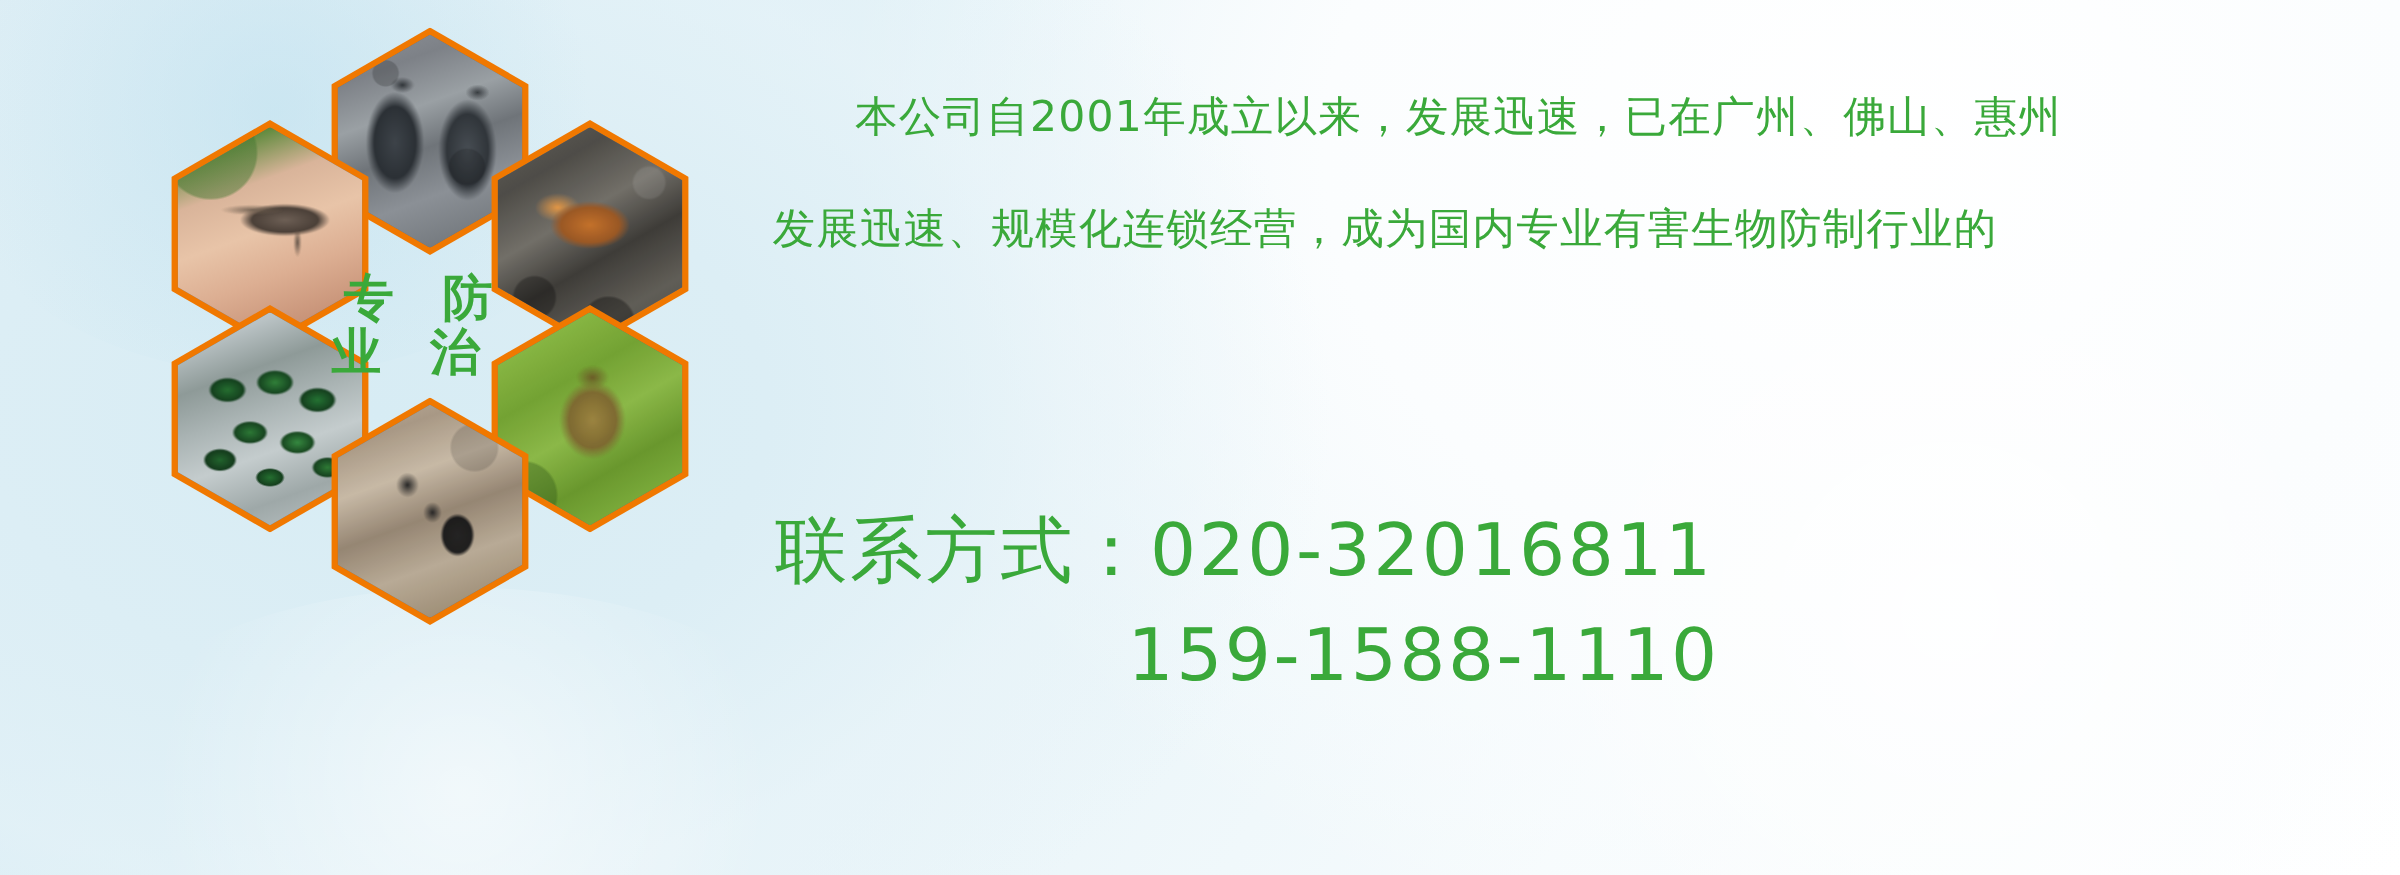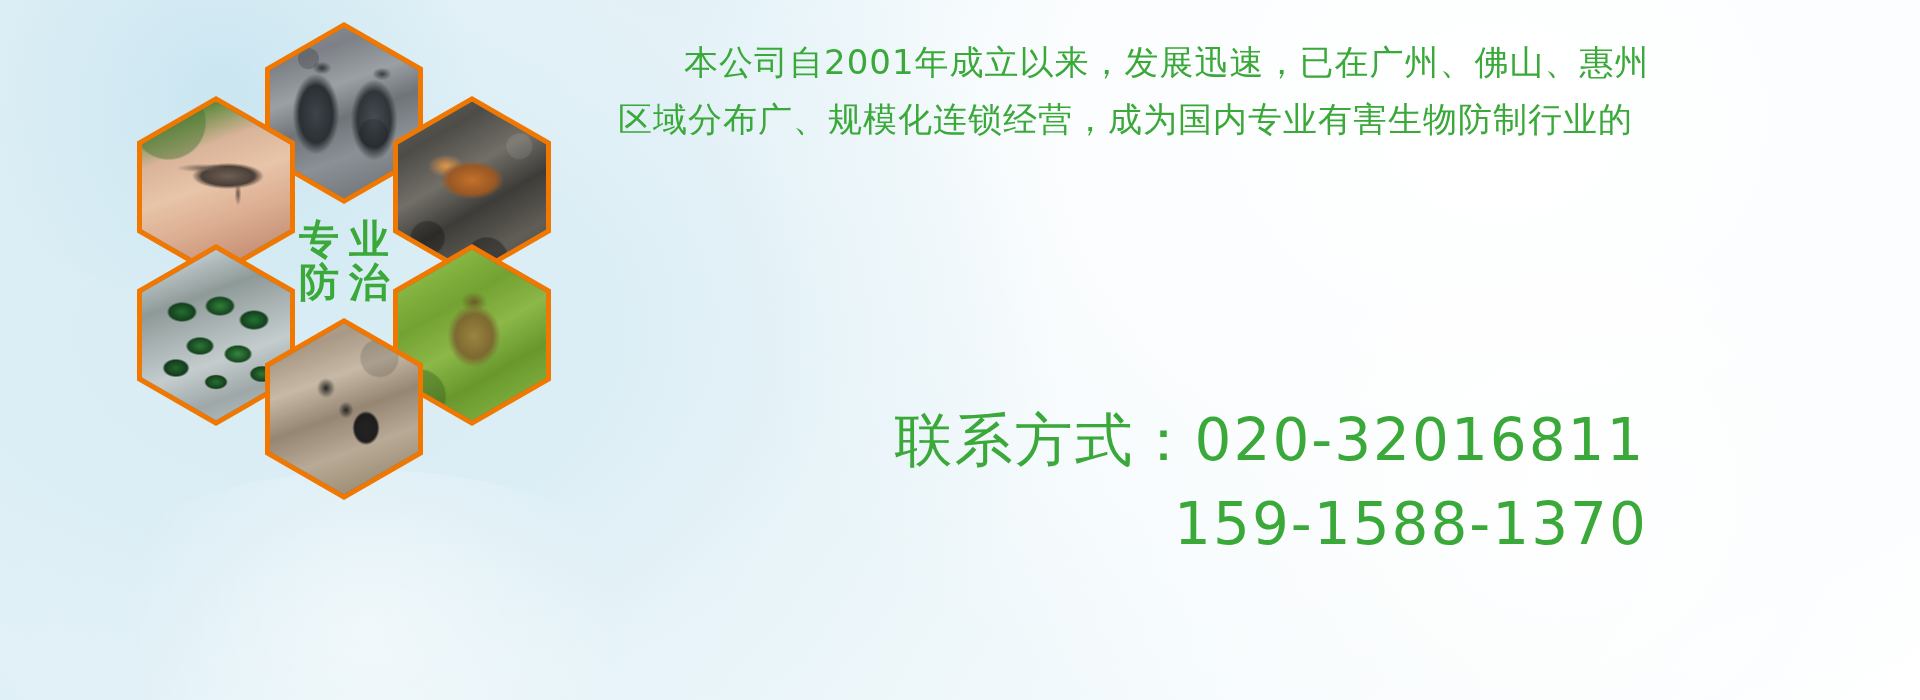--- a/index.html
+++ b/index.html
@@ -82,21 +82,20 @@
   .hx-flies     { left:  42px; top: 244px; }
   .hx-ant       { left: 170px; top: 318px; }
   .hx-text {
     background: transparent;
   }
   .hex-label {
     position: absolute;
     left: 0; top: 0;
     width: 158px; height: 182px;
     display: flex;
-    flex-direction: column;
     align-items: center;
     justify-content: center;
     gap: 0;
   }
   .hex-label span {
     color: #3aa93a;
     font-size: 40px;
     font-weight: bold;
     letter-spacing: 10px;
     text-indent: 10px;
@@ -222,29 +221,29 @@
     width: 1300px;
   }
   .para {
     color: #3aa93a;
     font-size: 34px;
     line-height: 57px;
     font-weight: normal;
     letter-spacing: 1px;
     font-family: "DejaVu Sans", "Liberation Sans", sans-serif;
     white-space: nowrap;
+    margin-top: 32px;
   }
   .para.indent { text-indent: 66px; }
 
   #contact {
     position: absolute;
     left: 620px;
     top: 398px;
     width: 1300px;
-    text-align: center;
   }
   .phone-line {
     color: #3aa93a;
     font-size: 58px;
     line-height: 84px;
     letter-spacing: 2px;
     font-family: "DejaVu Sans", "Liberation Sans", sans-serif;
     white-space: nowrap;
   }
   .phone-line.second { padding-left: 282px; }
@@ -300,21 +299,21 @@
       <div class="hex-label">
         <span>专业</span>
         <span>防治</span>
       </div>
     </div>
 
   </div>
 
   <div id="copy">
     <div class="para indent">本公司自2001年成立以来，发展迅速，已在广州、佛山、惠州</div>
-    <div class="para">区域分布广、规模化连锁经营，成为国内专业有害生物防制行业的</div>
+    <div class="para">发展迅速、规模化连锁经营，成为国内专业有害生物防制行业的</div>
   </div>
 
   <div id="contact">
     <div class="phone-line">联系方式：020-32016811</div>
-    <div class="phone-line second">159-1588-1370</div>
+    <div class="phone-line second">159-1588-1110</div>
   </div>
 
 </div>
 
 </body></html>

